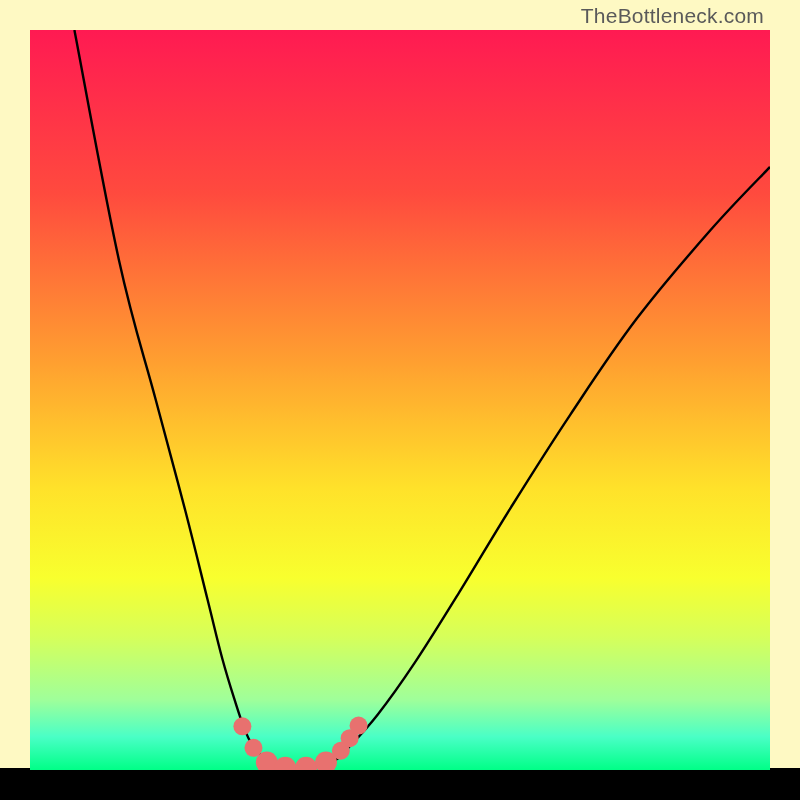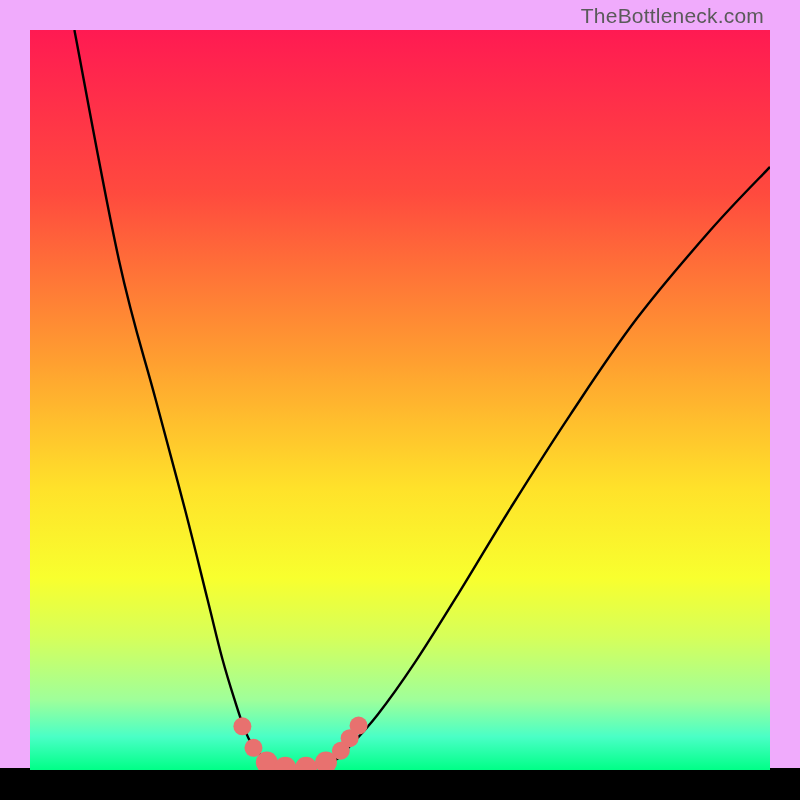--- a/index.html
+++ b/index.html
@@ -7,21 +7,21 @@
     width: 800px;
     height: 800px;
     background: #000;
     overflow: hidden;
     font-family: Arial, Helvetica, sans-serif;
   }
   .frame {
     position: absolute;
     left: 0; top: 0;
     width: 800px; height: 768px;
-    background: #f0abfc;
+    background: #fef9c3;
   }
   .plot {
     position: absolute;
     left: 30px;
     top: 30px;
     width: 740px;
     height: 740px;
     overflow: hidden;
   }
   .grad {

